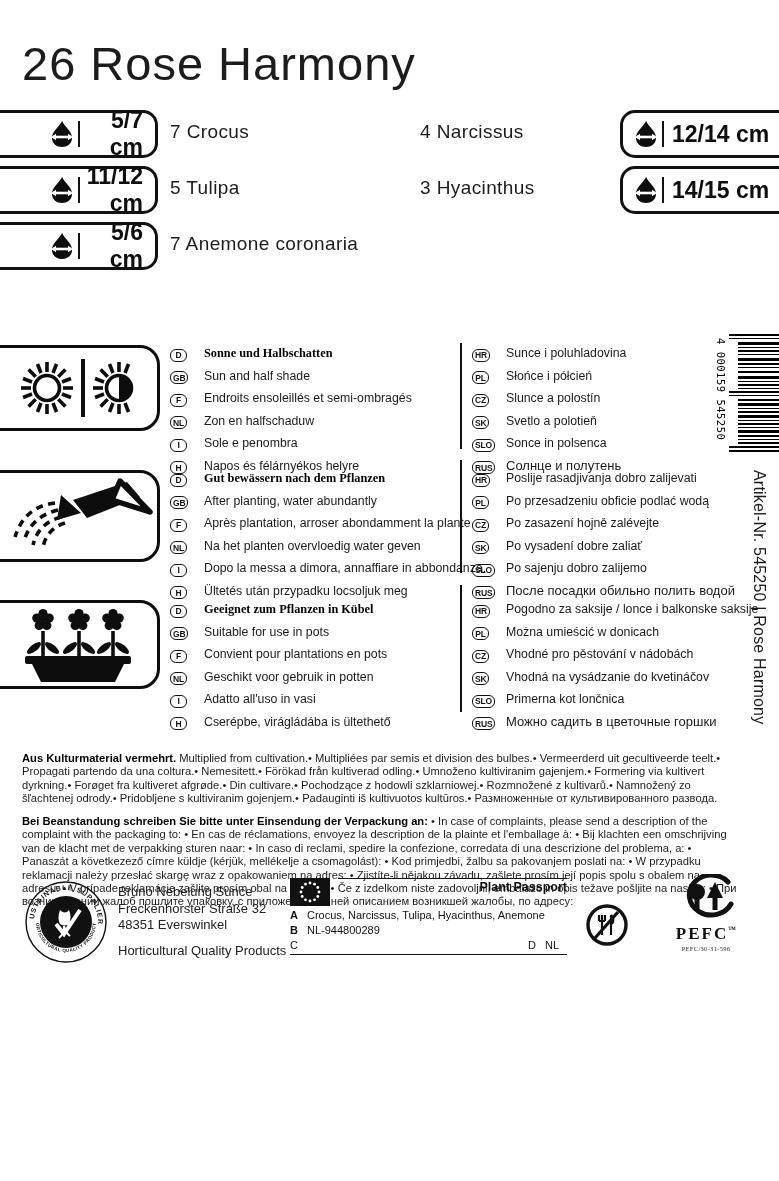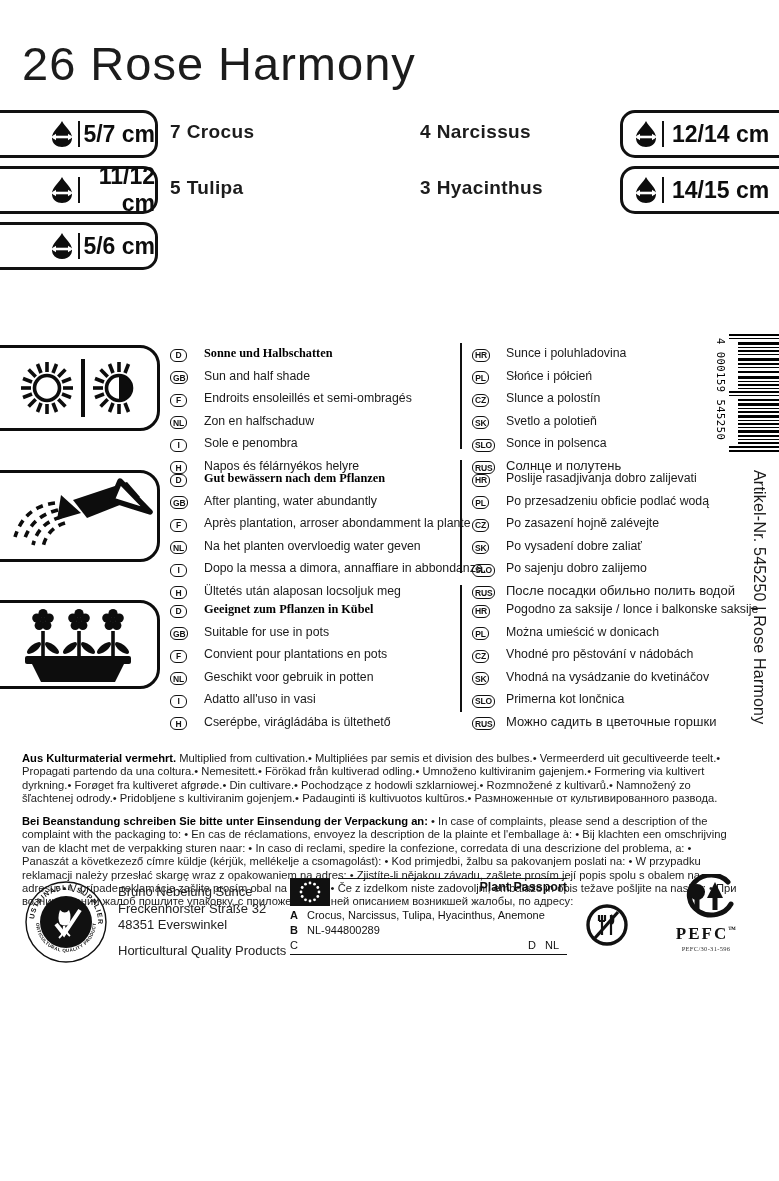--- a/index.html
+++ b/index.html
@@ -8,26 +8,26 @@
   
   .title{position:absolute;left:22px;top:36px;font-size:47px;font-weight:300;
          letter-spacing:1px;color:#1c1c1c;}
   
   .sizebox{position:absolute;height:42px;border:3px solid #111;border-radius:15px;
            display:flex;align-items:center;background:#fff;}
   .sizebox.left{left:-26px;width:178px;}
   .sizebox.right{left:620px;width:190px;}
   .sizebox .bar{width:2px;height:26px;background:#111;margin:0 3px;}
   .sizeval{font-size:23px;font-weight:bold;color:#0d0d0d;}
-  .sizebox.left .sizeval{flex:1;text-align:right;}
+  .sizebox.left .sizeval{flex:1;text-align:right;padding-right:12px;}
   .sizebox.right .sizeval{margin-left:5px;}
   .bulbicon{flex:none;display:block;}
   .sizebox.left .bulbicon{margin-left:72px;}
   .sizebox.right .bulbicon{margin-left:10px;}
-  .species{position:absolute;font-size:19px;font-weight:700;letter-spacing:.4px;color:#1c1c1c;}
+  .species{position:absolute;font-size:19px;font-weight:400;letter-spacing:.4px;color:#1c1c1c;}
   .species.rt{text-align:left;}
   
   .iconbox{position:absolute;left:-26px;width:180px;border:3px solid #0d0d0d;
            border-radius:20px;background:#fff;}
   .iconbox svg{display:block;width:100%;height:100%;}
   
   .langlist{position:absolute;display:flex;flex-direction:column;gap:4.5px;}
   .lrow{display:flex;align-items:center;min-height:13.5px;}
   .lbadge{width:34px;flex:none;}
   .badge{display:inline-flex;align-items:center;justify-content:center;
@@ -99,20 +99,21 @@
   <div class="sizebox left" style="top:222px">
     <svg class="bulbicon" width="26" height="28" viewBox="0 0 26 28">
         <path fill="#0d0d0d" d="M13 1C10 7 3 11 3 18c0 6 5 9 10 9s10-3 10-9C23 11 16 7 13 1z"></path>
         <line x1="4" y1="17" x2="22" y2="17" stroke="#fff" stroke-width="2.6"></line>
         <polygon points="2,17 7,13.8 7,20.2" fill="#fff"></polygon>
         <polygon points="24,17 19,13.8 19,20.2" fill="#fff"></polygon>
       </svg>
     <div class="bar"></div>
     <div class="sizeval">5/6 cm</div>
   </div>
+  <div class="species" style="left:170px;top:233px">7 Anemone coronaria</div>
 
   <div class="species rt" style="left:420px;top:121px;width:187px">4 Narcissus</div>
   <div class="sizebox right" style="top:110px">
     <svg class="bulbicon" width="26" height="28" viewBox="0 0 26 28">
         <path fill="#0d0d0d" d="M13 1C10 7 3 11 3 18c0 6 5 9 10 9s10-3 10-9C23 11 16 7 13 1z"></path>
         <line x1="4" y1="17" x2="22" y2="17" stroke="#fff" stroke-width="2.6"></line>
         <polygon points="2,17 7,13.8 7,20.2" fill="#fff"></polygon>
         <polygon points="24,17 19,13.8 19,20.2" fill="#fff"></polygon>
       </svg>
     <div class="bar"></div>
@@ -261,21 +262,21 @@
     <div class="lrow">
         <span class="lbadge"><span class="badge">NL</span></span>
         <span class="ltext">Na het planten overvloedig water geven</span>
       </div>
     <div class="lrow">
         <span class="lbadge"><span class="badge">I</span></span>
         <span class="ltext">Dopo la messa a dimora, annaffiare in abbondanza.</span>
       </div>
     <div class="lrow">
         <span class="lbadge"><span class="badge">H</span></span>
-        <span class="ltext">Ültetés után alaposan locsoljuk meg</span>
+        <span class="ltext">Ültetés után przypadku locsoljuk meg</span>
       </div>
   </div>
 
   <div class="vdiv" style="top:460px;height:113px"></div>
 
   <div class="langlist" style="left:472px;top:469px">
     <div class="lrow">
         <span class="lbadge"><span class="badge">HR</span></span>
         <span class="ltext">Poslije rasadjivanja dobro zalijevati</span>
       </div>

